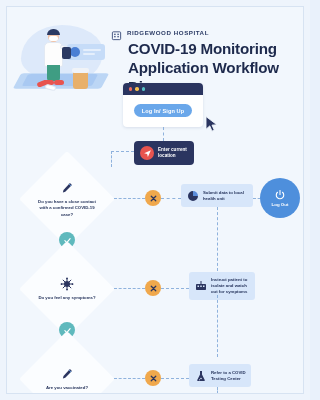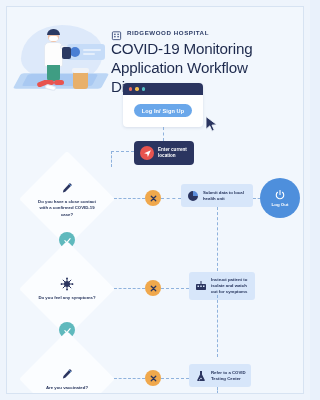--- a/index.html
+++ b/index.html
@@ -48,22 +48,22 @@
   .hero-card-l1{position:absolute;left:68px;top:26px;width:18px;height:2px;background:#e5effc;border-radius:2px;}
   .hero-card-l2{position:absolute;left:68px;top:30px;width:12px;height:2px;background:#e5effc;border-radius:2px;}
   .hero-jar{position:absolute;left:58px;top:48px;width:15px;height:18px;background:#e8b06a;border-radius:2px 2px 3px 3px;}
   .hero-jar-lid{position:absolute;left:57px;top:45px;width:17px;height:5px;background:#f0f3f7;border-radius:2px;}
   .hero-pill1{position:absolute;left:22px;top:58px;width:11px;height:5px;border-radius:4px;background:#e8544f;transform:rotate(-20deg);}
   .hero-pill2{position:absolute;left:30px;top:62px;width:11px;height:5px;border-radius:4px;background:#fff;border:1px solid #dfe7f2;box-sizing:border-box;transform:rotate(15deg);}
 
   .brandline{position:absolute;left:104px;top:20px;display:flex;align-items:center;gap:5px;}
   .brand-ico{width:11px;height:11px;flex:0 0 auto;}
   .brand-text{font-size:6.2px;letter-spacing:.55px;color:#2c3c66;font-weight:700;}
-  .title{position:absolute;left:104px;top:32px;width:185px;
-    font-size:15.2px;line-height:1.26;font-weight:400;color:#1e2a4d;letter-spacing:-.2px;}
+  .title{position:absolute;left:121px;top:32px;width:185px;
+    font-size:15.2px;line-height:1.26;font-weight:700;color:#1e2a4d;letter-spacing:-.2px;}
 
   
   .browser{position:absolute;left:116px;top:76px;width:80px;height:44px;
     background:#ffffff;border-radius:4px;box-shadow:0 1px 3px rgba(40,60,110,.13);overflow:hidden;}
   .browser-bar{height:12px;background:#2b3560;display:flex;align-items:center;gap:3px;padding-left:6px;}
   .bdot{width:3.4px;height:3.4px;border-radius:50%;}
   .bdot.r{background:#ec6a5e;} .bdot.y{background:#f4bf4f;} .bdot.g{background:#56c1c6;}
   .browser-body{position:relative;height:32px;}
   .login-btn{position:absolute;left:11px;top:9px;width:58px;height:13px;border-radius:7px;
     background:#6aa7ea;color:#fff;font-size:5.6px;font-weight:700;

